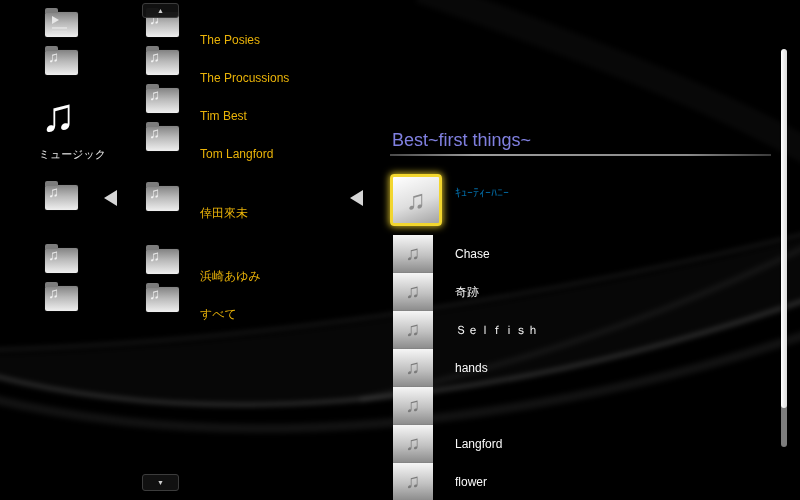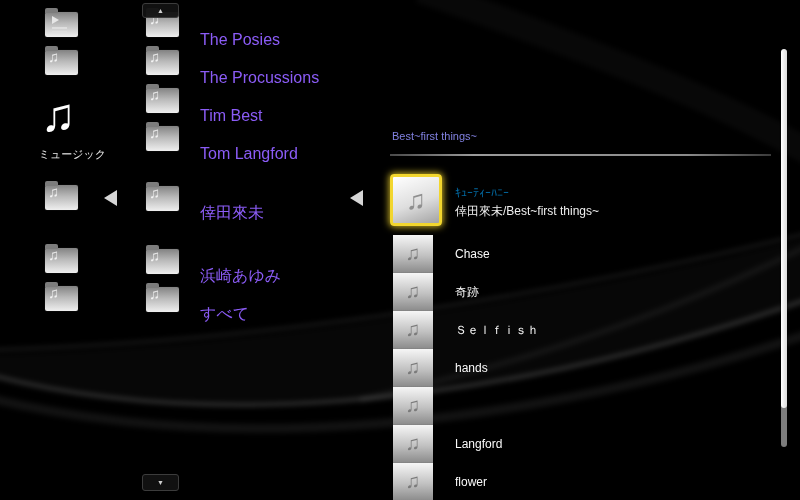--- a/index.html
+++ b/index.html
@@ -33,24 +33,24 @@
 
   
   .scrollbtn{position:absolute;left:142px;width:35px;background:rgba(18,18,18,.95);
            border:1px solid #3c3c3c;border-radius:3px;display:flex;align-items:center;
            justify-content:center;color:#cfcfcf;z-index:3;}
   .scrollbtn span{font-size:7px;line-height:7px;}
 
   
   .row2{position:absolute;left:146px;height:27px;display:flex;align-items:center;z-index:2;}
   .row2 .folder{position:relative;flex:0 0 33px;}
-  .row2 .rlabel{margin-left:21px;font-size:16px;color:#8b5cf6;white-space:nowrap;margin-top:30px;}
-
-  
-  .album-title{position:absolute;left:392px;top:130px;font-size:11px;z-index:2;}
+  .row2 .rlabel{margin-left:21px;font-size:12px;color:#eab308;white-space:nowrap;margin-top:30px;}
+
+  
+  .album-title{position:absolute;left:392px;top:130px;font-size:18px;z-index:2;}
   .separator{position:absolute;left:390px;top:154px;width:381px;height:2px;z-index:2;
            background:linear-gradient(90deg,#4a4a4a,#9b9b9b 22%,#8b8b8b 78%,#3a3a3a);}
   .sel-tile{position:absolute;left:390px;top:174px;width:46px;height:46px;border-radius:4px;
            background:linear-gradient(160deg,#ffffff 0%,#dedede 55%,#a3a3a3 100%);
            display:flex;align-items:center;justify-content:center;z-index:2;}
   .sel-tile .tnote{font-size:27px;color:#8f8f8f;}
   .sel-title{position:absolute;left:455px;top:186px;font-size:12px;z-index:2;}
   .sel-sub{position:absolute;left:455px;top:203px;font-size:12px;color:#efefef;z-index:2;}
 
   .trow{position:absolute;left:393px;width:380px;height:38px;display:flex;align-items:center;z-index:2;}
@@ -163,21 +163,20 @@
     <span>▼</span>
   </div>
 
   <div class="album-title" style="color:#8080e0;">Best~first things~</div>
   <div class="separator"></div>
 
   <div class="sel-tile" style="border:3px solid #f2d62e;box-shadow:0 0 7px 1px rgba(243,214,46,.85);">
     <span class="tnote">♫</span>
   </div>
   <div class="sel-title" style="color:#0369a1;">ｷｭｰﾃｨｰﾊﾆｰ</div>
-  <div class="sel-sub">倖田來未/Best~first things~</div>
 
   <div class="trow" style="top:235px;">
     <div class="tile">
         <span class="tnote">♫</span>
       </div>
     <span class="tlabel">Chase</span>
   </div>
   <div class="trow" style="top:273px;">
     <div class="tile">
         <span class="tnote">♫</span>

